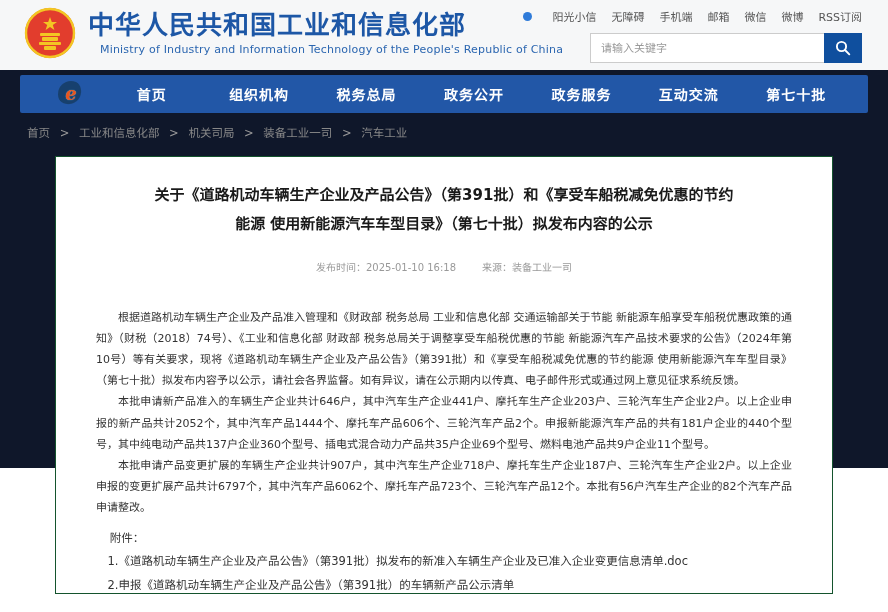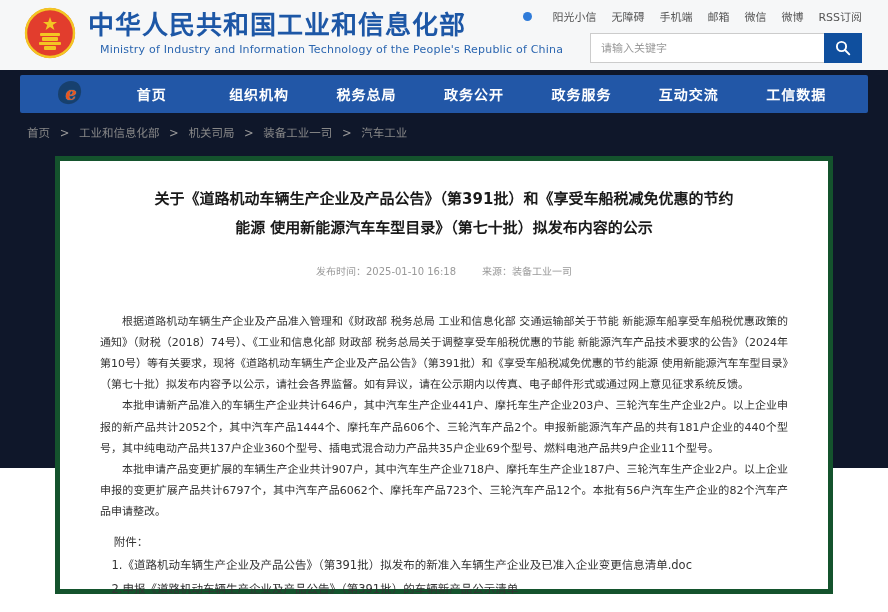--- a/index.html
+++ b/index.html
@@ -37,21 +37,21 @@
     font-weight:bold; font-size:18px; color:#e8561e; line-height:1; text-shadow:0 0 1px #7ec3e8; }
   .nav-item { flex:1; text-align:center; color:#fff; font-size:14px; font-weight:bold;
     letter-spacing:1px; cursor:pointer; white-space:nowrap; }
 
   
   .breadcrumb { padding:11px 12px 6px 27px; font-size:11.5px; color:#888; }
   .breadcrumb .crumb { cursor:pointer; }
   .breadcrumb .sep { margin:0 6px; color:#999; }
 
   
-  .card { width:778px; margin:10px auto 0; margin-left:55px; border:5px solid #14532d;
+  .card { width:778px; margin:10px auto 0; margin-left:55px; border:1px solid #14532d;
     background:#fff; padding:24px 40px 18px; height:438px; }
   .art-title { text-align:center; font-size:15px; font-weight:bold; color:#1a1a1a;
     line-height:1.9; padding:0 52px; }
   .art-meta { text-align:center; margin-top:21px; font-size:10px; color:#999; }
   .art-meta .meta-gap { display:inline-block; width:26px; }
 
   .art-body { margin-top:33px; font-size:11px; color:#333; line-height:1.92; text-align:justify; }
   .art-body p { text-indent:2em; }
 
   .attachments { margin-top:9px; font-size:11.5px; color:#333; }
@@ -107,21 +107,21 @@
   <div class="nav">
     <div class="nav-logo">
         <span>e</span>
       </div>
     <div class="nav-item">首页</div>
     <div class="nav-item">组织机构</div>
     <div class="nav-item">税务总局</div>
     <div class="nav-item">政务公开</div>
     <div class="nav-item">政务服务</div>
     <div class="nav-item">互动交流</div>
-    <div class="nav-item">工信数据</div>
+    <div class="nav-item">第七十批</div>
   </div>
 
   <div class="breadcrumb">
     <span class="crumb">首页</span>
     <span class="sep">&gt;</span>
     <span class="crumb">工业和信息化部</span>
     <span class="sep">&gt;</span>
     <span class="crumb">机关司局</span>
     <span class="sep">&gt;</span>
     <span class="crumb">装备工业一司</span>

